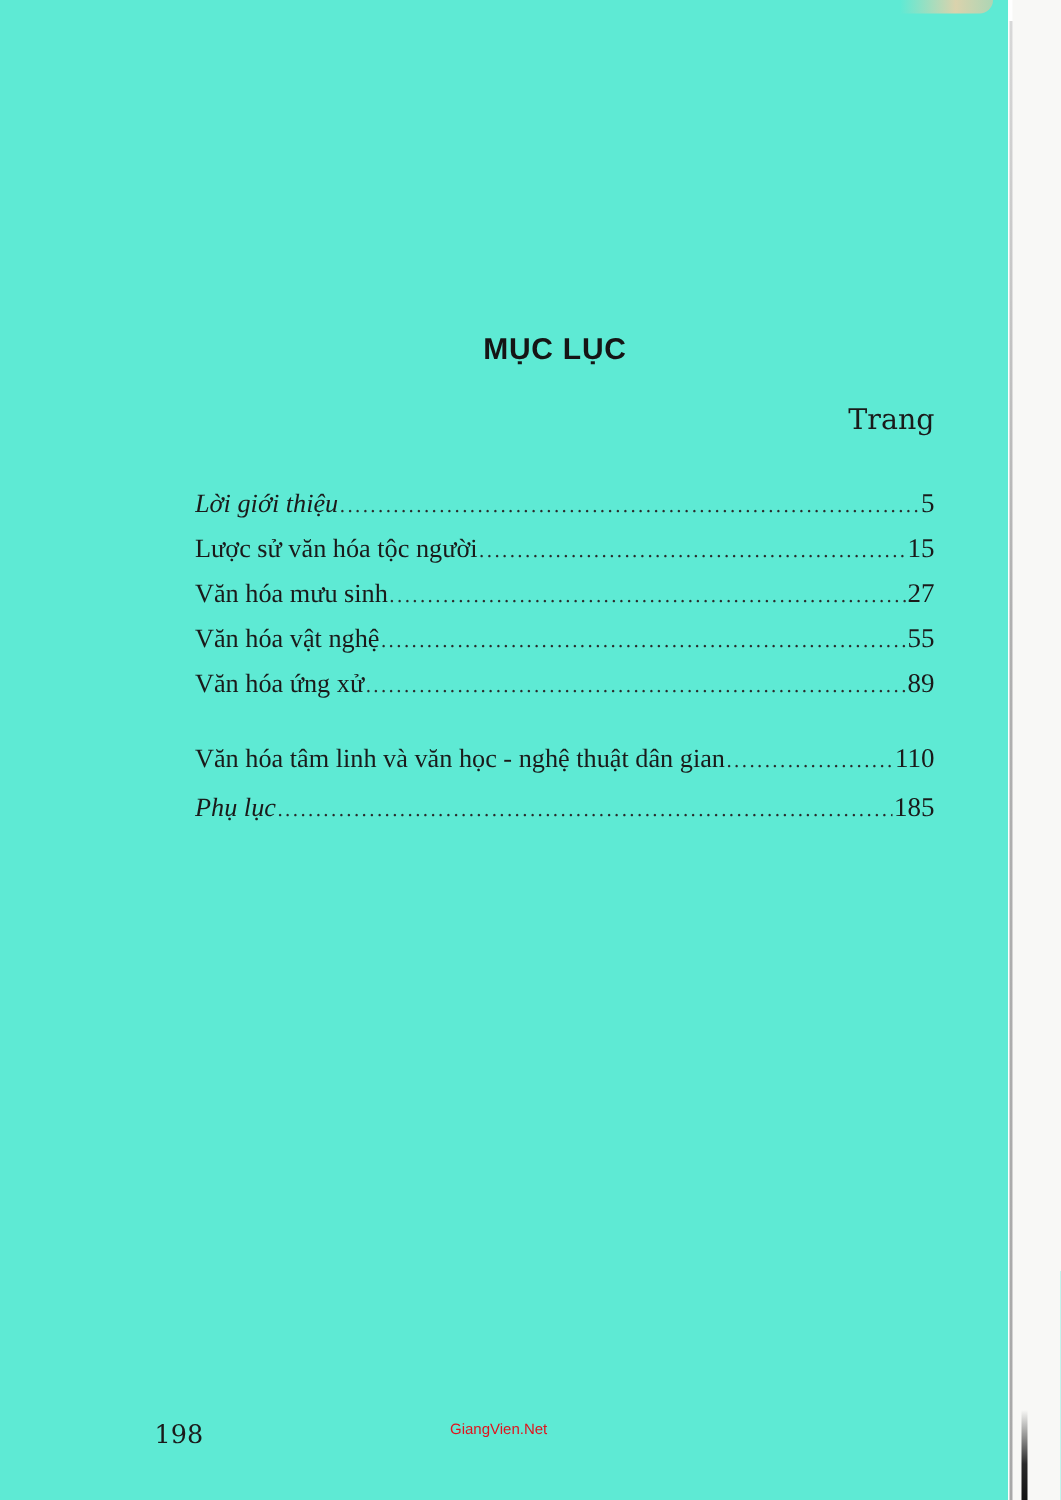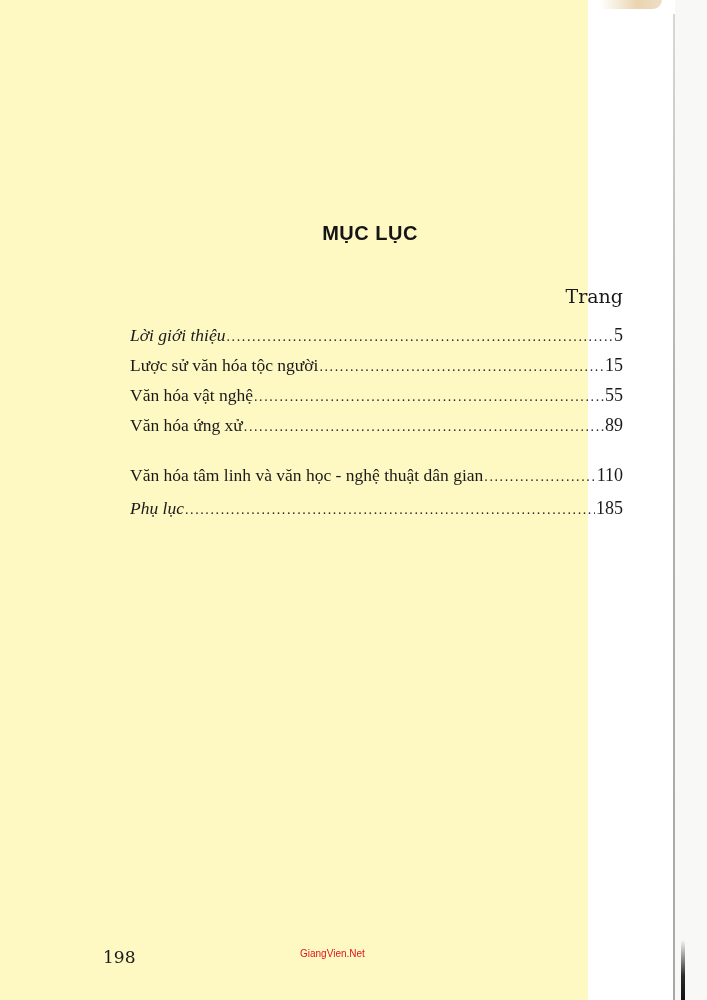--- a/index.html
+++ b/index.html
@@ -11,22 +11,22 @@
       height: 1000px;
       position: relative;
       overflow: hidden;
       background: #ffffff;
       font-family: "Liberation Serif", serif;
       color: #1a1a1a;
     }
     .page {
       position: absolute;
       left: 0; top: 0;
-      width: 588px; height: 1000px;
-      background: #fef9c3;
+      width: 672px; height: 1000px;
+      background: #5eead4;
     }
     .top-smudge {
       position: absolute;
       left: 600px; top: 0;
       width: 62px; height: 9px;
       background: linear-gradient(90deg, rgba(240,220,185,0) 0%, rgba(232,208,168,0.9) 60%, rgba(225,200,160,0.6) 100%);
       border-bottom-right-radius: 10px;
     }
     .spine-line {
       position: absolute;
@@ -52,21 +52,21 @@
       width: 740px;
       text-align: center;
       font-family: "Liberation Sans", sans-serif;
       font-weight: bold;
       font-size: 20px;
       letter-spacing: 0.5px;
       color: #151515;
     }
     .trang {
       position: absolute;
-      left: 500px; top: 285px;
+      left: 500px; top: 269px;
       width: 123px;
       text-align: right;
       font-family: "DejaVu Serif", serif;
       font-size: 19px;
       color: #1a1a1a;
     }
     .toc {
       position: absolute;
       left: 130px; top: 320px;
       width: 493px;
@@ -136,20 +136,25 @@
       <span class="toc-label">Lời giới thiệu</span>
       <span class="toc-leader"></span>
       <span class="toc-page">5</span>
     </div>
     <div class="toc-row">
       <span class="toc-label">Lược sử văn hóa tộc người</span>
       <span class="toc-leader"></span>
       <span class="toc-page">15</span>
     </div>
     <div class="toc-row">
+      <span class="toc-label">Văn hóa mưu sinh</span>
+      <span class="toc-leader"></span>
+      <span class="toc-page">27</span>
+    </div>
+    <div class="toc-row">
       <span class="toc-label">Văn hóa vật nghệ</span>
       <span class="toc-leader"></span>
       <span class="toc-page">55</span>
     </div>
     <div class="toc-row">
       <span class="toc-label">Văn hóa ứng xử</span>
       <span class="toc-leader"></span>
       <span class="toc-page">89</span>
     </div>
     <div class="toc-row" style="margin-top:20px;">

